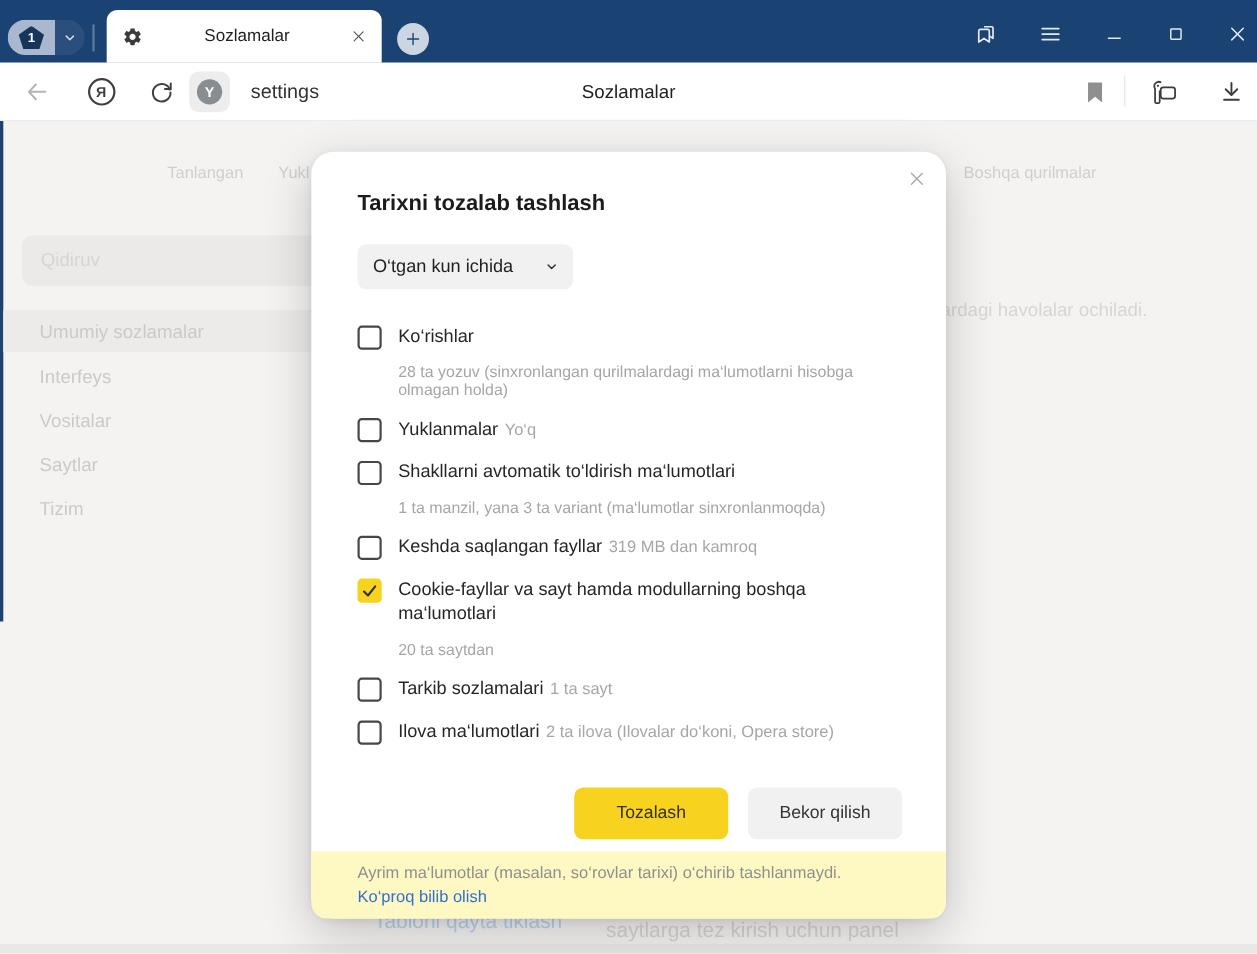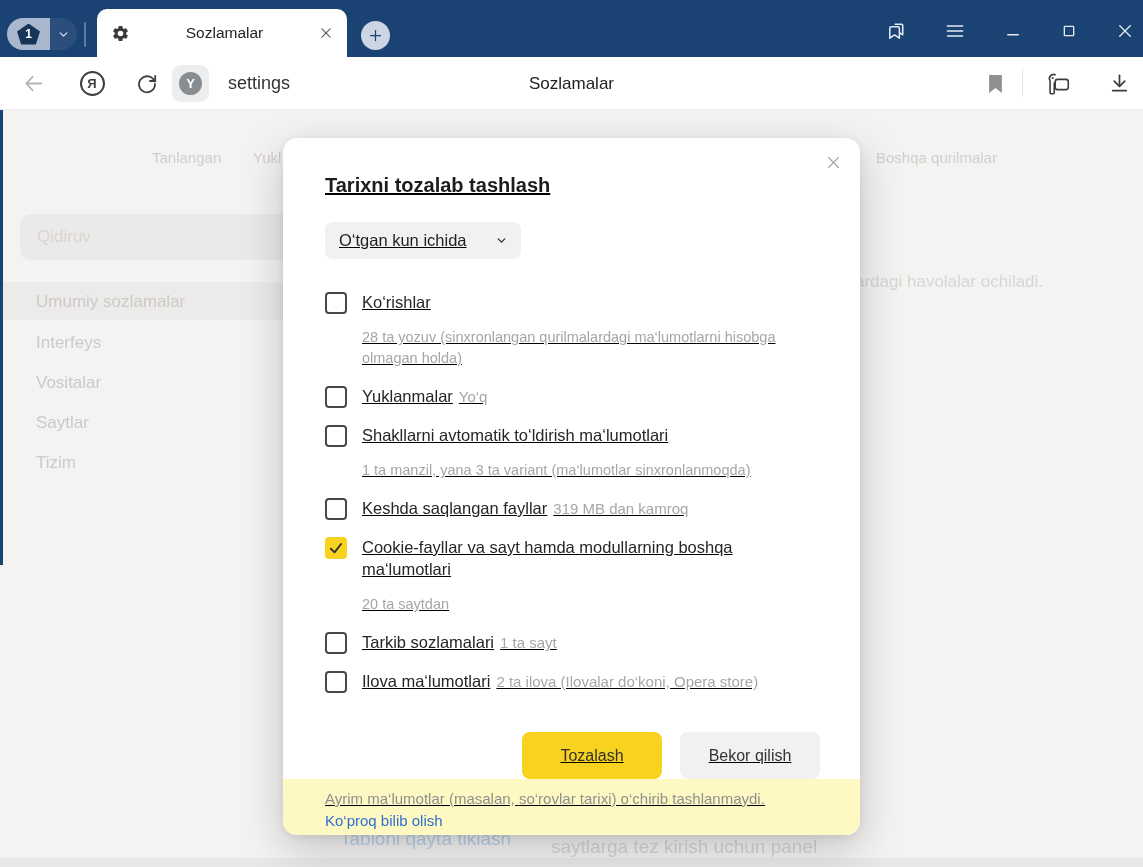--- a/index.html
+++ b/index.html
@@ -36,36 +36,36 @@
   .nav-item { font-size:15px; color:#d1cfcd; }
   .search-box { position:absolute; left:20px; top:214px; width:300px; height:46px; background:#eceae8; border-radius:10px; display:flex; align-items:center; padding-left:17px; font-size:17px; color:#d7d5d3; }
   .side-band { position:absolute; left:3px; top:282px; width:317px; height:38px; background:#edebe9; }
   .side-item { position:absolute; left:36px; font-size:17px; color:#cccac8; cursor:pointer; }
   .bg-frag { position:absolute; left:855px; top:272px; font-size:17px; color:#d8d6d4; }
   .bg-bottom-link { position:absolute; left:340px; top:828px; font-size:19px; color:#b9d2ec; cursor:pointer; }
   .bg-bottom-text { position:absolute; left:551px; top:836px; font-size:19px; color:#d6d4d2; }
   .bottom-strip { position:absolute; left:0; top:858px; width:100%; height:9px; background:#eae8e6; }
 
   
-  .dialog { position:absolute; left:283px; top:138px; width:577px; height:697px; background:#fff; border-radius:14px; box-shadow:0 14px 45px rgba(0,0,0,.20), 0 2px 8px rgba(0,0,0,.08); display:flex; flex-direction:column;text-decoration:underline; }
+  .dialog { position:absolute; left:283px; top:138px; width:577px; height:697px; background:#fff; border-radius:20px; box-shadow:0 14px 45px rgba(0,0,0,.20), 0 2px 8px rgba(0,0,0,.08); display:flex; flex-direction:column; }
   .dlg-close { position:absolute; right:16px; top:13px; width:22px; height:22px; display:flex; align-items:center; justify-content:center; cursor:pointer; }
   .dlg-title { margin:36px 42px 0 42px; font-size:20px; font-weight:bold; color:#1c1c1c; }
   .dropdown { margin:25px 0 0 42px; width:196px; height:41px; background:#f1f1f1; border-radius:8px; display:flex; align-items:center; padding:0 13px 0 14px; cursor:pointer; }
   .dropdown span { flex:1; font-size:16.5px; color:#1f1f1f; }
   .dlg-list { margin:32px 40px 0 42px; }
   .item { display:flex; gap:15px; margin-bottom:16px; }
   .item:last-child { margin-bottom:4px; }
   .cb { flex:none; width:22px; height:22px; margin-top:1px; background:#fff; border:2px solid #474747; border-radius:4px; display:flex; align-items:center; justify-content:center; cursor:pointer; }
   .cb svg { display:none; }
   .cb.checked { background:#f7d21e; border-color:#f7d21e; }
   .cb.checked svg { display:block; }
   .item-body { flex:1; }
   .item-label { font-size:16.5px; line-height:22px; color:#262626; max-width:445px; }
   .inline-note { font-size:15px; color:#a6a6a6; margin-left:6px; font-weight:normal; }
-  .item-desc { margin-top:14px; font-size:14.5px; line-height:21px; color:#a6a6a6; max-width:425px; }
+  .item-desc { margin-top:14px; font-size:14.5px; line-height:16px; color:#a6a6a6; max-width:425px; }
   .btn-row { margin:35px 40px 0 0; display:flex; justify-content:flex-end; gap:18px; }
   .btn { width:140px; height:47px; border:none; border-radius:8px; font-size:16px; font-family:"Liberation Sans",sans-serif; cursor:pointer; }
   .btn-primary { background:#f7d21e; color:#33302a; }
   .btn-secondary { background:#f1f1f1; color:#333; }
   .dlg-footer { margin-top:auto; height:61px; background:#fef9c3; border-radius:0 0 14px 14px; padding:9px 42px 0 42px; }
   .dlg-footer-text { font-size:15px; line-height:22px; color:#8f8f8f; }
   .dlg-footer-link { font-size:15px; line-height:22px; color:#2e6fd1; cursor:pointer; display:inline-block; }
 </style>
 </head>
 <body>

